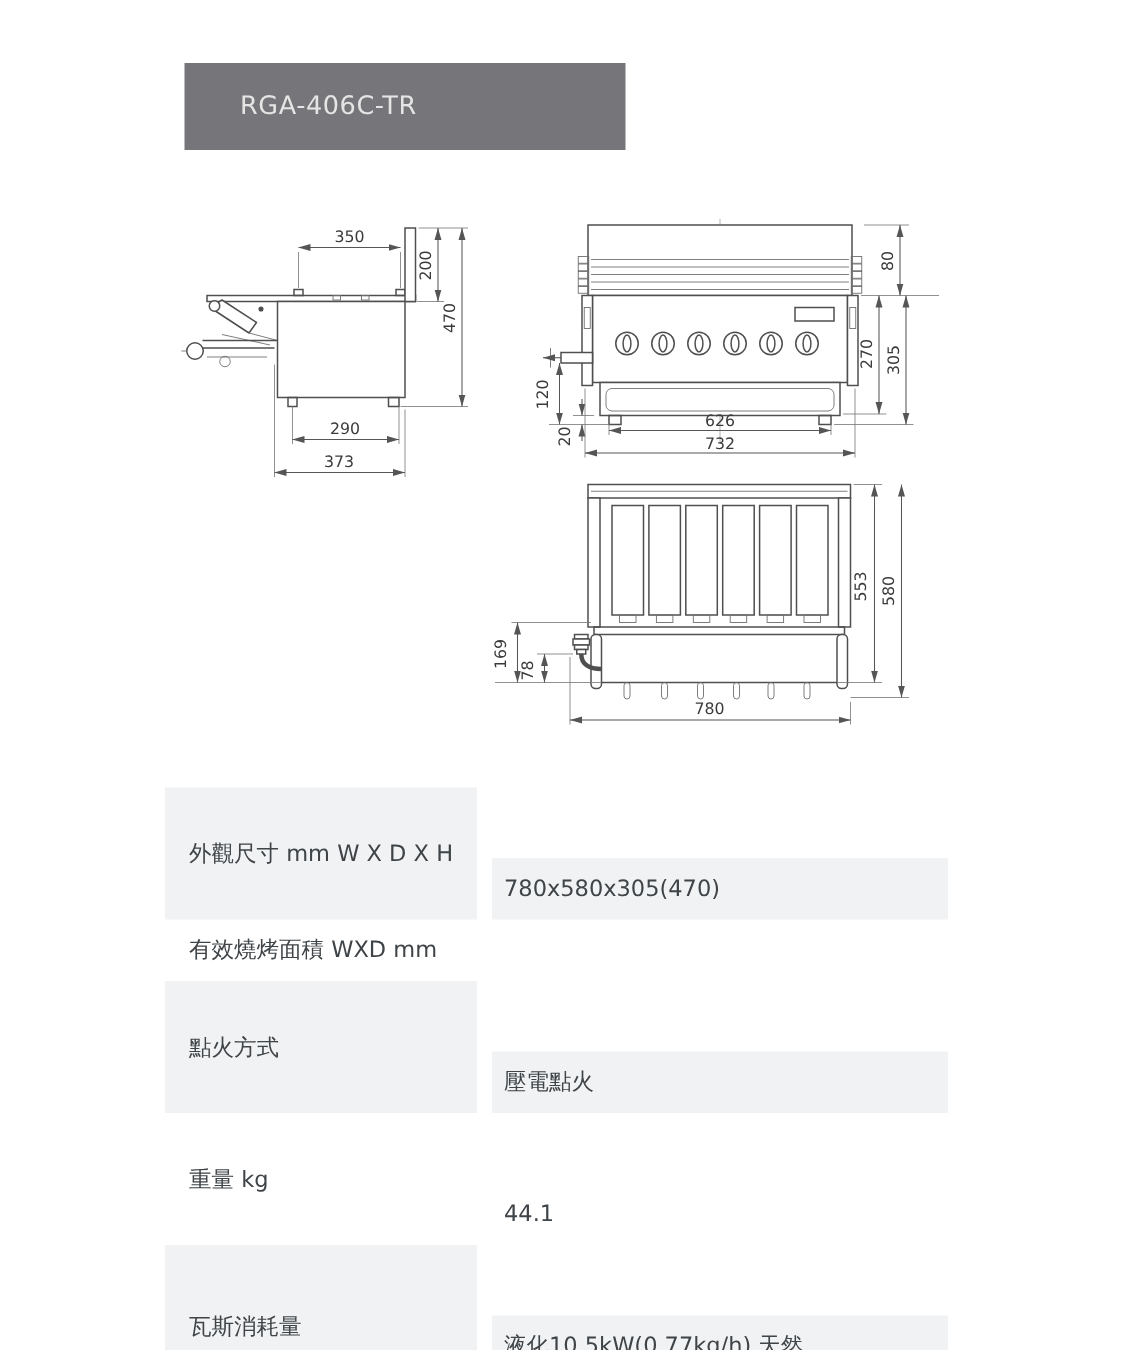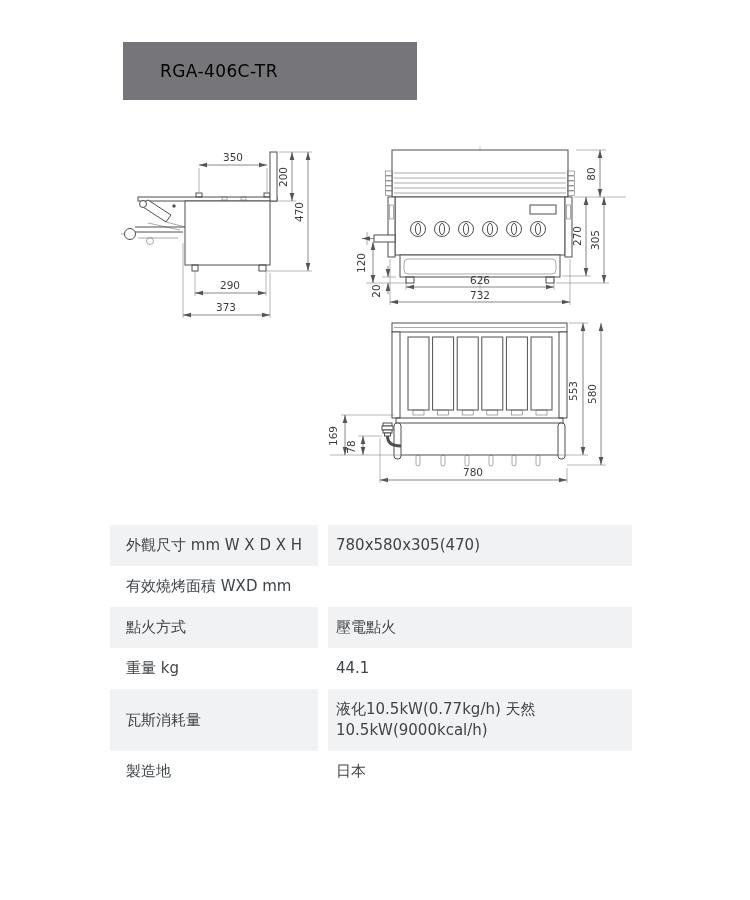--- a/index.html
+++ b/index.html
@@ -6,21 +6,21 @@
   body {
     width:750px; height:900px; background:#ffffff; position:relative;
     font-family:"DejaVu Sans","Liberation Sans",sans-serif;
     -webkit-font-smoothing:antialiased;
   }
   .page { position:absolute; inset:0; background:#fff; }
 
   
   .title-bar {
     position:absolute; left:123px; top:42px; width:294px; height:58px;
-    background:#76767a; color:#000000; display:flex; align-items:center;
+    background:#76767a; color:#e5e5e5; display:flex; align-items:center;
     box-sizing:border-box; padding-left:37px;
     font-size:17px; letter-spacing:0.4px;
   }
 
   
   .drawings { position:absolute; left:110px; top:135px; }
   .obj  { stroke:#4f4f4f; stroke-width:1;   fill:none; }
   .objf { stroke:#4f4f4f; stroke-width:1;   fill:#ffffff; }
   .thin { stroke:#6f6f6f; stroke-width:0.6; fill:none; }
   .fill { fill:#4f4f4f; stroke:none; }
@@ -32,21 +32,21 @@
   
   .spec-table {
     position:absolute; left:110px; top:525px; width:522px;
     font-size:15px; color:#3f4448;
   }
   .spec-row { display:flex; }
   .spec-cell { box-sizing:border-box; min-height:41px; display:flex; align-items:center;
                line-height:21px; }
   .spec-label { width:208px; padding:10px 2px 10px 16px; }
   .spec-gap   { width:10px; background:#ffffff; }
-  .spec-value { flex:1; padding:10px 10px 10px 8px; white-space:pre-line; }
+  .spec-value { flex:1; padding:10px 10px 10px 8px; white-space:pre-line;margin-top:47px; }
   .spec-row:nth-child(odd) .spec-label,
   .spec-row:nth-child(odd) .spec-value { background:#f1f2f3; }
 </style>
 </head>
 <body>
 
 <div class="page">
 
   <div class="title-bar">
     <span>RGA-406C-TR</span>

